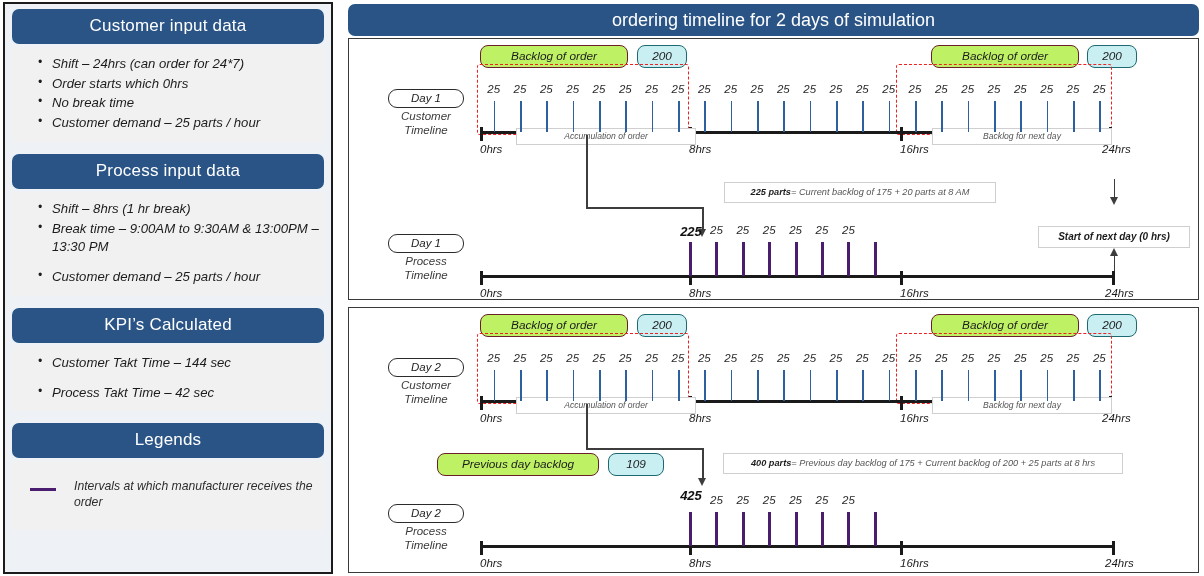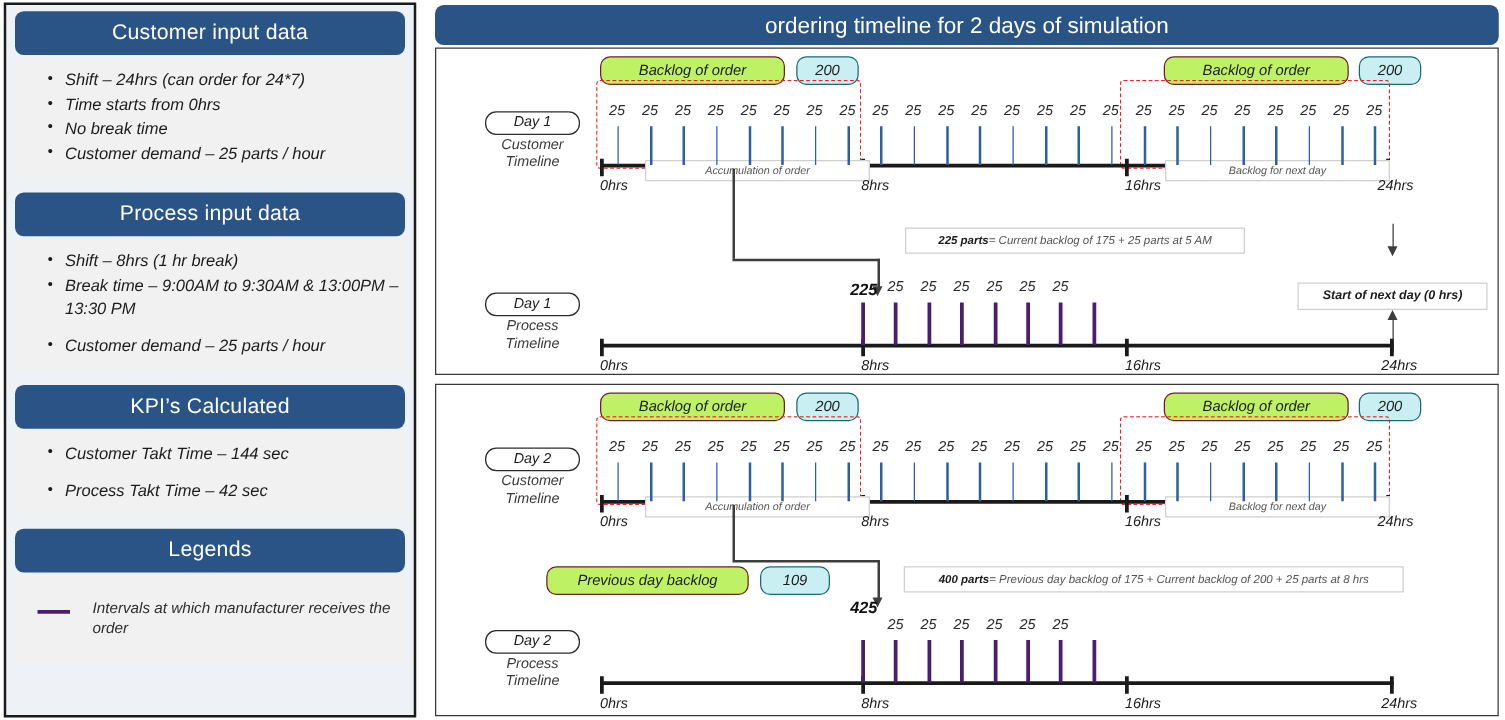--- a/index.html
+++ b/index.html
@@ -168,21 +168,21 @@
 <body>
 
 <div id="root">
 
   <div id="left-col">
 
     <div class="panel-header">Customer input data</div>
     <div class="panel-body">
       <ul>
         <li>Shift – 24hrs (can order for 24*7)</li>
-        <li>Time starts from 0hrs</li>
+        <li>Order starts which 0hrs</li>
         <li>No break time</li>
         <li>Customer demand – 25 parts / hour</li>
       </ul>
     </div>
 
     <div class="gap"></div>
 
     <div class="panel-header">Process input data</div>
     <div class="panel-body">
       <ul>
@@ -297,21 +297,21 @@
           <div class="tick-c" style="left: 750.36px; top: 62px; height: 31px;"></div>
           <div class="tick-lbl" style="left: 737.36px; top: 44px;">25</div>
         </div>
 
       <div class="conn" style="left:237px; top:96px; width:1.6px; height:72px;"></div>
       <div class="conn" style="left:237px; top:168px; width:118px; height:1.6px;"></div>
       <div class="conn" style="left:353px; top:168px; width:1.6px; height:24px;"></div>
       <div class="arrow-dn" style="left:349px; top:190px;"></div>
 
       <div class="callout" style="left:375px; top:143px; width:272px;">
-        <b>225 parts</b><span>=</span> <span>Current  backlog of 175 + 25 parts  at 5 AM</span>
+        <b>225 parts</b><span>=</span> <span>Current  backlog of 175 + 20 parts  at 8 AM</span>
       </div>
 
       <div class="conn" style="left:765px; top:140px; width:1.2px; height:20px;"></div>
       <div class="arrow-dn" style="left:761px; top:158px;"></div>
       <div class="callout plain" style="left:689px; top:187px; width:152px;">Start of next day (0 hrs)</div>
       <div class="conn" style="left:765px; top:215px; width:1.2px; height:28px;"></div>
       <div class="arrow-up" style="left:761px; top:209px;"></div>
 
       <div class="day-tag" style="left:39px; top:195px;">Day 1</div>
       <div class="row-tag" style="left:32px; top:215px;">Process<br>Timeline</div>
@@ -445,21 +445,21 @@
       <div class="axis-cap" style="left:551px; top:233px; height:14px;"></div>
       <div class="axis-cap" style="left:763px; top:233px; height:14px;"></div>
 
       <div class="hr-lbl" style="left:131px; top:249px;">0hrs</div>
       <div class="hr-lbl" style="left:340px; top:249px;">8hrs</div>
       <div class="hr-lbl" style="left:551px; top:249px;">16hrs</div>
       <div class="hr-lbl" style="left:756px; top:249px;">24hrs</div>
 
       <div id="d2-proc-ticks">
           <div class="tick-p" style="left: 340px; top: 204px; height: 34px;"></div>
-          <div class="tick-lbl big" style="left: 325px; top: 170px;">425</div>
+          <div class="tick-lbl big" style="left: 325px; top: 180px;">425</div>
           <div class="tick-p" style="left: 366.4px; top: 204px; height: 34px;"></div>
           <div class="tick-lbl" style="left: 354.4px; top: 186px;">25</div>
           <div class="tick-p" style="left: 392.8px; top: 204px; height: 34px;"></div>
           <div class="tick-lbl" style="left: 380.8px; top: 186px;">25</div>
           <div class="tick-p" style="left: 419.2px; top: 204px; height: 34px;"></div>
           <div class="tick-lbl" style="left: 407.2px; top: 186px;">25</div>
           <div class="tick-p" style="left: 445.6px; top: 204px; height: 34px;"></div>
           <div class="tick-lbl" style="left: 433.6px; top: 186px;">25</div>
           <div class="tick-p" style="left: 472px; top: 204px; height: 34px;"></div>
           <div class="tick-lbl" style="left: 460px; top: 186px;">25</div>

